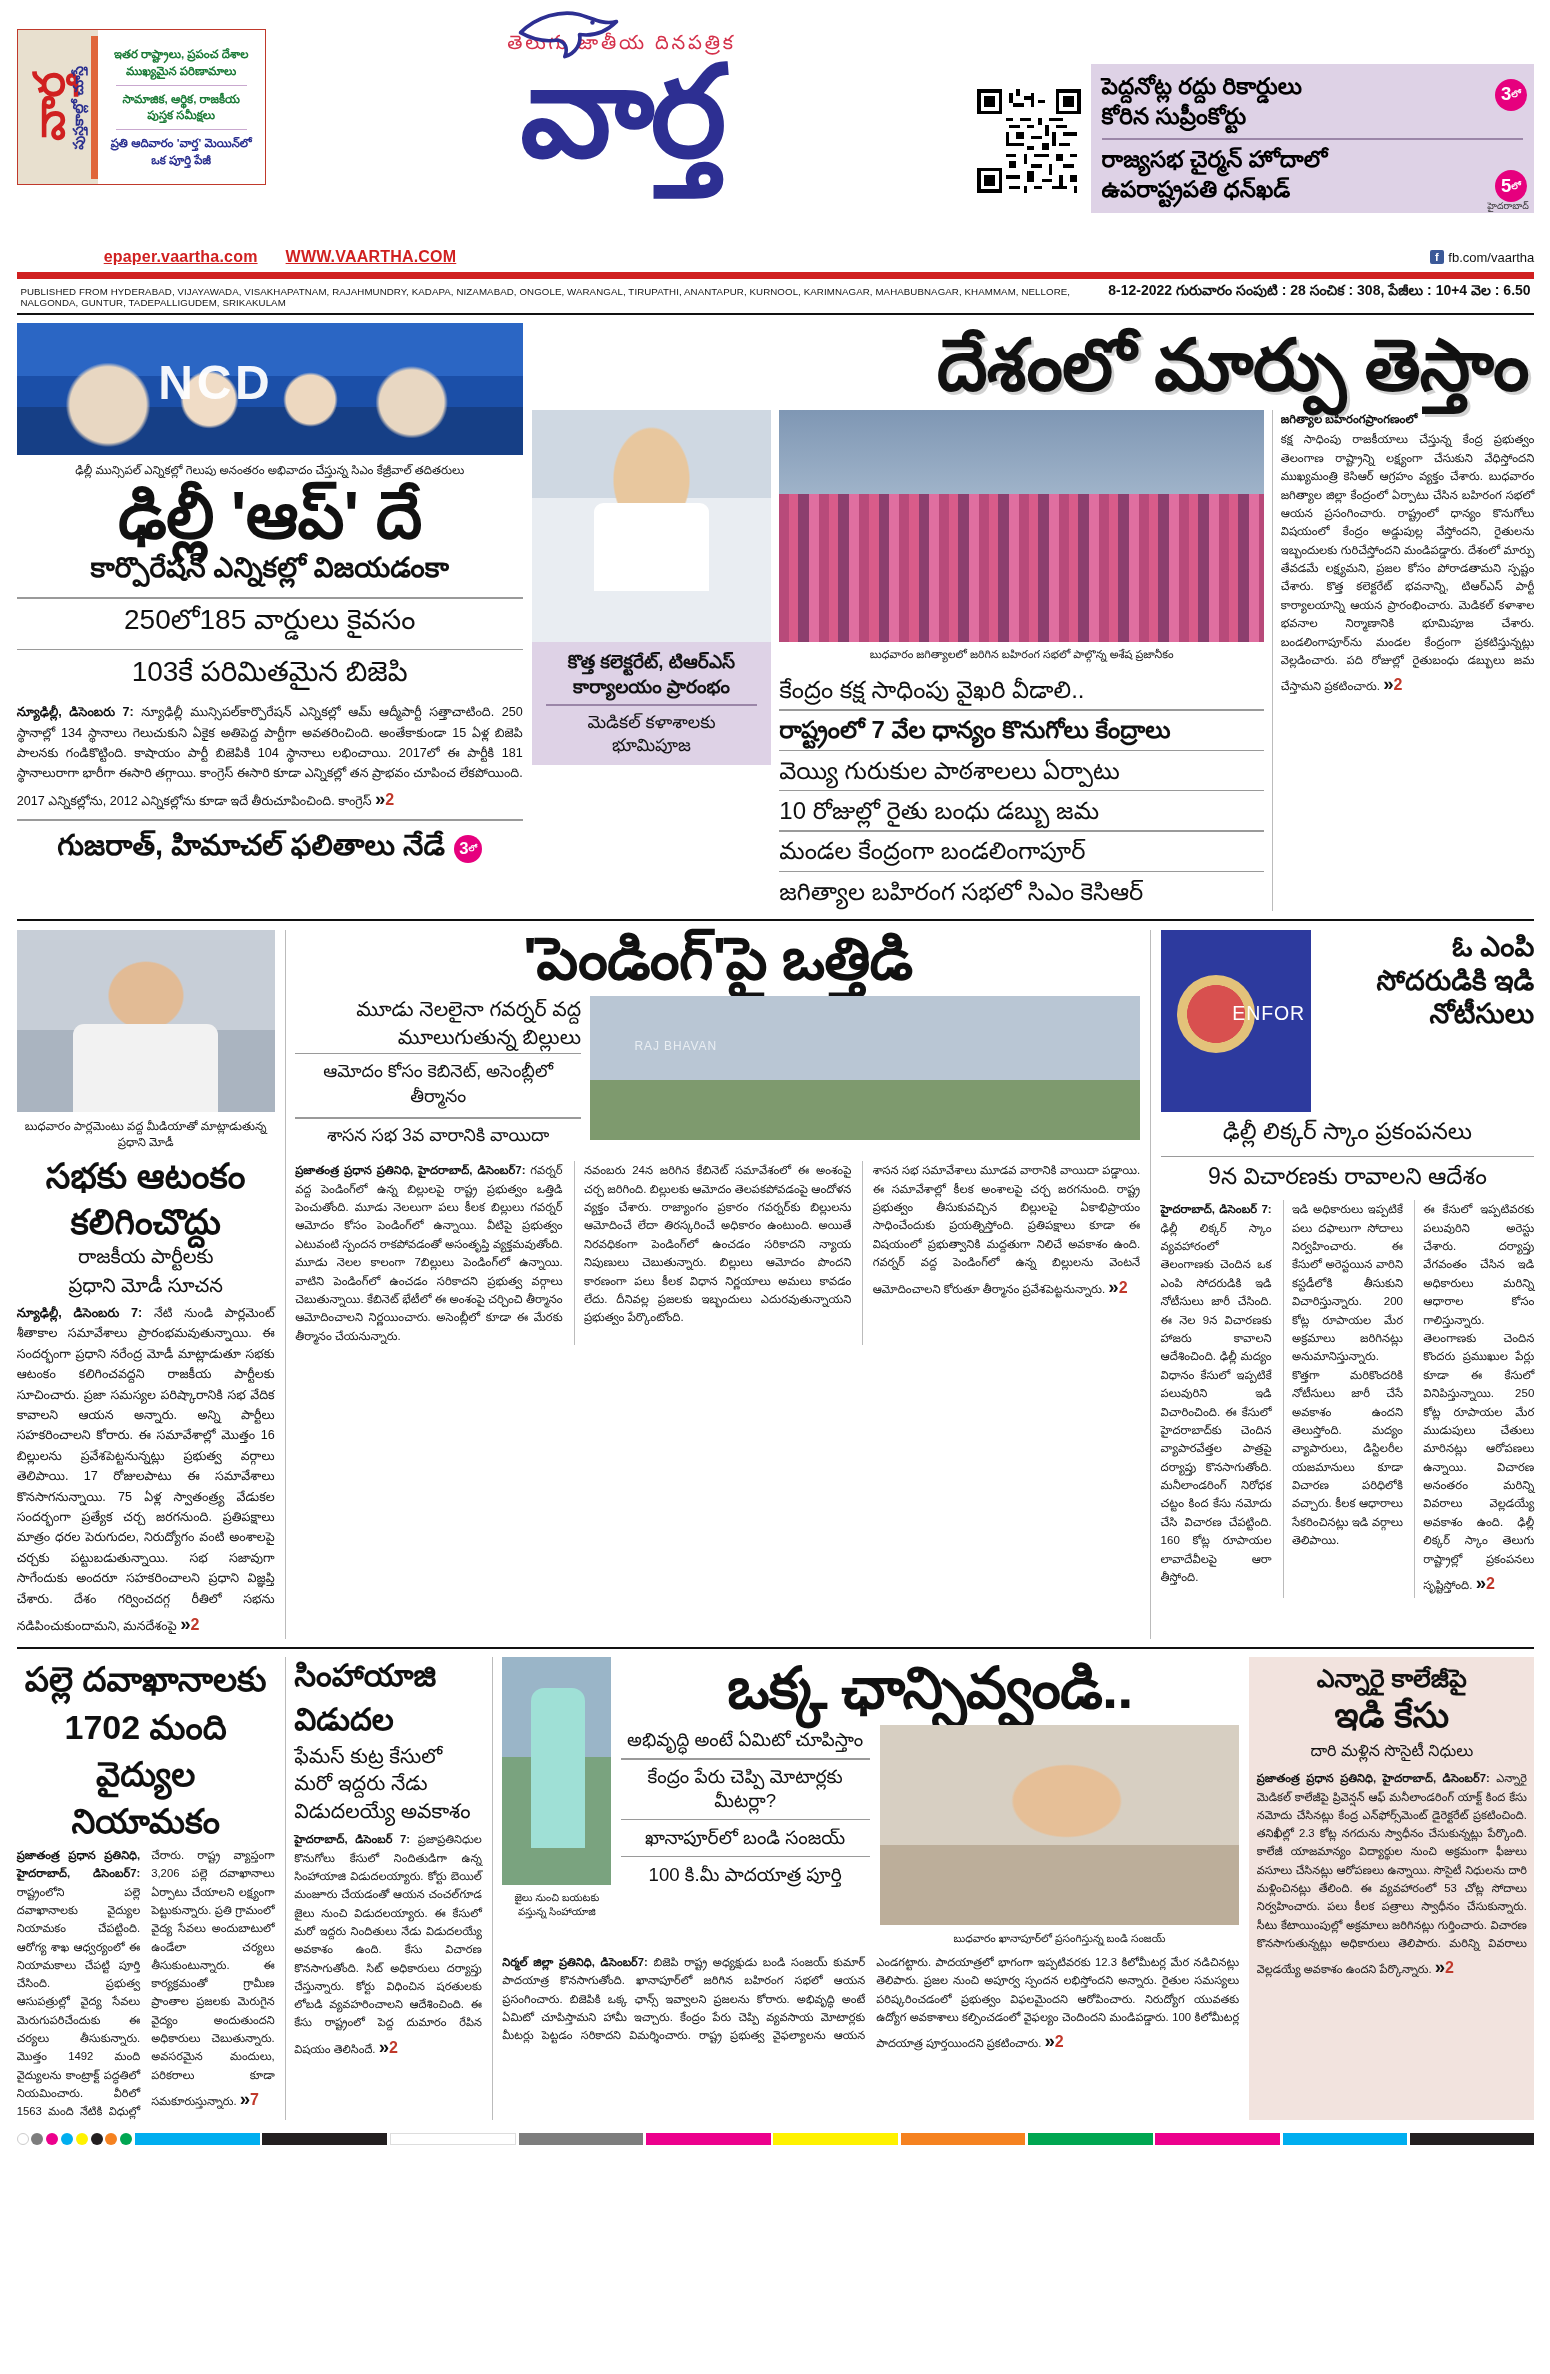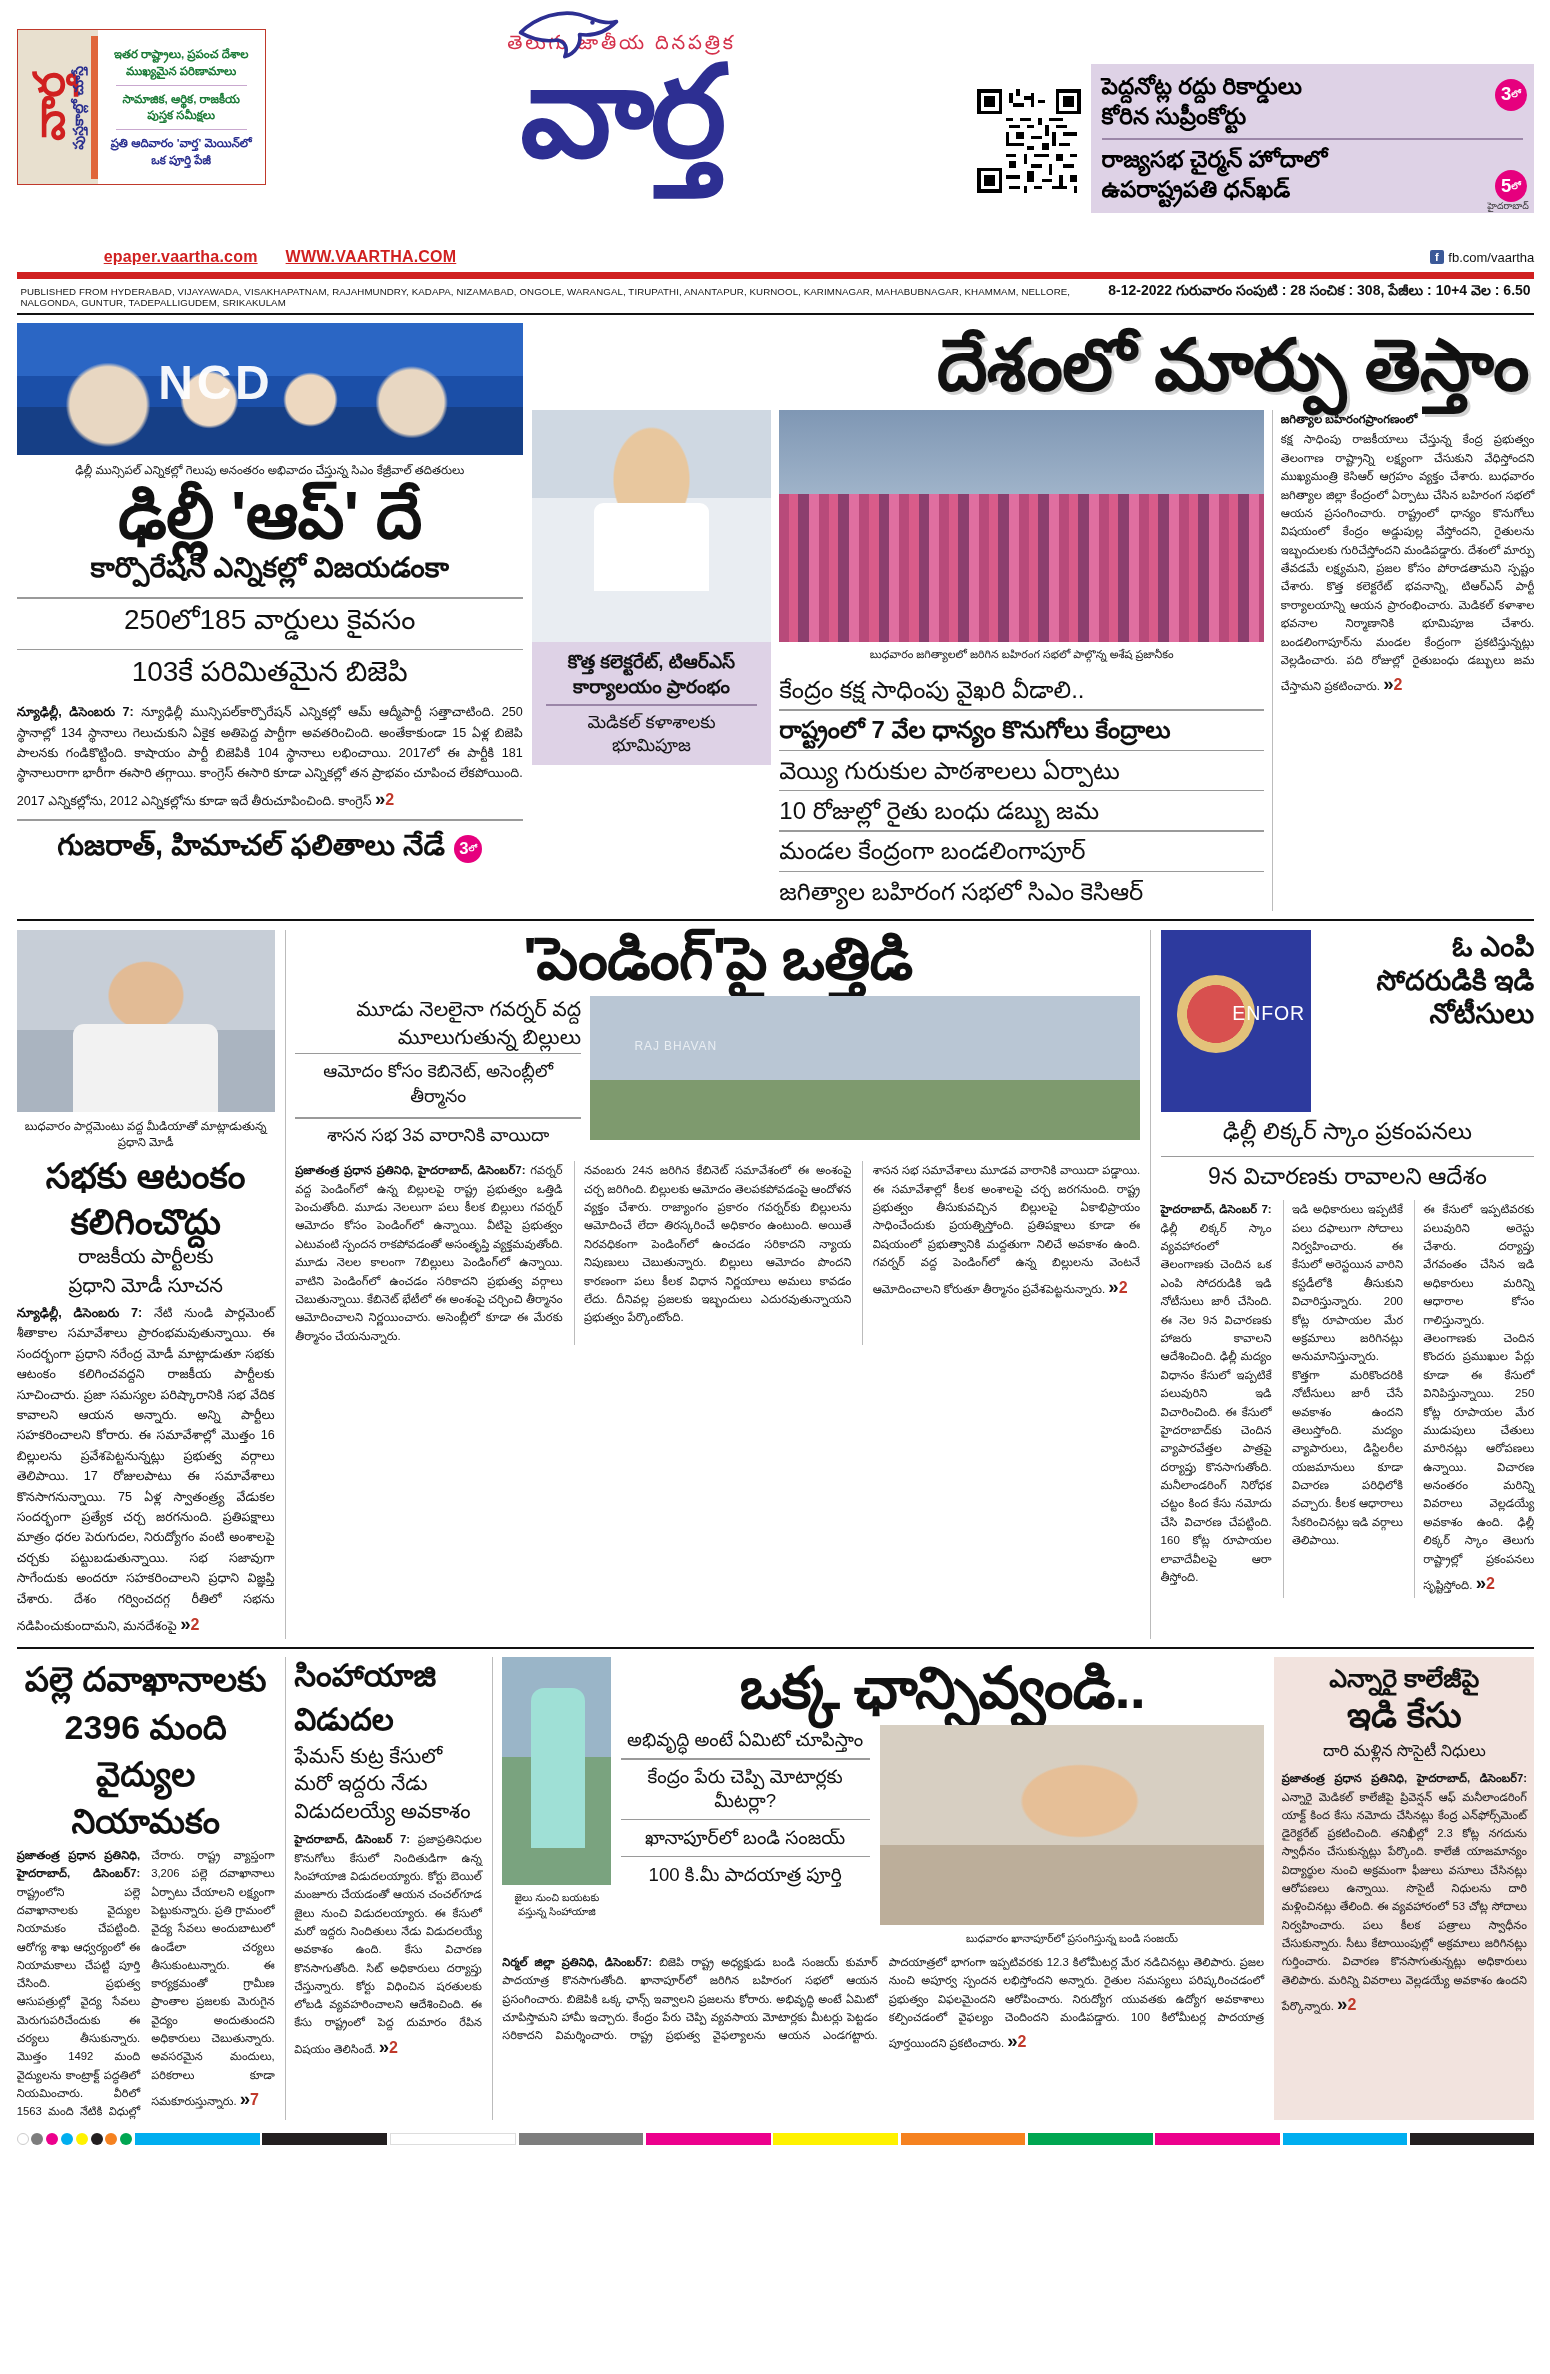--- a/index.html
+++ b/index.html
@@ -177,21 +177,21 @@
   .ed-sub2 { font-size:23px; text-align:center; padding:3.7px 0 5.6px; }
 
   .three { display:flex; gap:11px; }
   .three > div { flex:1; font-size:11.5px; line-height:1.6; text-align:justify; }
 
   
   .bot { display:flex; gap:10.2px; padding-top:7.4px; }
   .b-1 { width:258px; }
   .b-2 { width:197px; }
   .b-3 { flex:1; }
-  .b-4 { width:260px; background:#f2e3de; padding:6.5px 7.4px; }
+  .b-4 { width:285px; background:#f2e3de; padding:6.5px 7.4px; }
 
   .hl-b1 { font-size:34px; font-weight:bold; text-align:center; line-height:1.12; padding:3.7px 0 5.6px; }
   .hl-b2 { font-size:31px; font-weight:bold; line-height:1.15; padding:1.9px 0 5.6px; }
   .b2-sub { font-size:20.4px; line-height:1.34; padding-bottom:5.6px; }
   .ph.img-jail{ width:109px; height:228px; background:linear-gradient(#9ab5c8 0 44%,#7aa37f 44% 100%); }
   .ph.img-jail::after{content:"";position:absolute;left:26%;top:14%;width:50%;height:70%;
       background:#9fe0d6;border-radius:13px 13px 0 0;}
 
   .hl-b3 { font-size:58px; font-weight:bold; text-align:center; line-height:1.0; padding:2.8px 0 7.4px; letter-spacing:-0.9px; }
   .b3-cols { display:flex; gap:10.2px; align-items:flex-start; }
@@ -490,21 +490,21 @@
       </div>
     </div>
   </div>
 
   <div class="sectrule"></div>
 
   <div class="bot">
 
     <div class="b-1">
       <div class="hl-b1">పల్లె దవాఖానాలకు</div>
-      <div class="hl-b1">2396 మంది</div>
+      <div class="hl-b1">1702 మంది</div>
       <div class="hl-b1">వైద్యుల</div>
       <div class="hl-b1">నియామకం</div>
       <div class="body-text twocol" style="font-size:11.3px">
         <b>ప్రజాతంత్ర ప్రధాన ప్రతినిధి, హైదరాబాద్, డిసెంబర్7:</b>
         <span>రాష్ట్రంలోని పల్లె దవాఖానాలకు వైద్యుల నియామకం చేపట్టింది. ఆరోగ్య శాఖ ఆధ్వర్యంలో ఈ నియామకాలు చేపట్టి పూర్తి చేసింది. ప్రభుత్వ ఆసుపత్రుల్లో వైద్య సేవలు మెరుగుపరిచేందుకు ఈ చర్యలు తీసుకున్నారు. మొత్తం 1492 మంది వైద్యులను కాంట్రాక్ట్ పద్ధతిలో నియమించారు. వీరిలో 1563 మంది నేటికి విధుల్లో చేరారు. రాష్ట్ర వ్యాప్తంగా 3,206 పల్లె దవాఖానాలు ఏర్పాటు చేయాలని లక్ష్యంగా పెట్టుకున్నారు. ప్రతి గ్రామంలో వైద్య సేవలు అందుబాటులో ఉండేలా చర్యలు తీసుకుంటున్నారు. ఈ కార్యక్రమంతో గ్రామీణ ప్రాంతాల ప్రజలకు మెరుగైన వైద్యం అందుతుందని అధికారులు చెబుతున్నారు. అవసరమైన మందులు, పరికరాలు కూడా సమకూరుస్తున్నారు.</span>
         <span class="cont"><span class="chev">»</span><span>7</span></span>
       </div>
     </div>
 
     <div class="b-2 vline" style="padding-left:8.3px">

